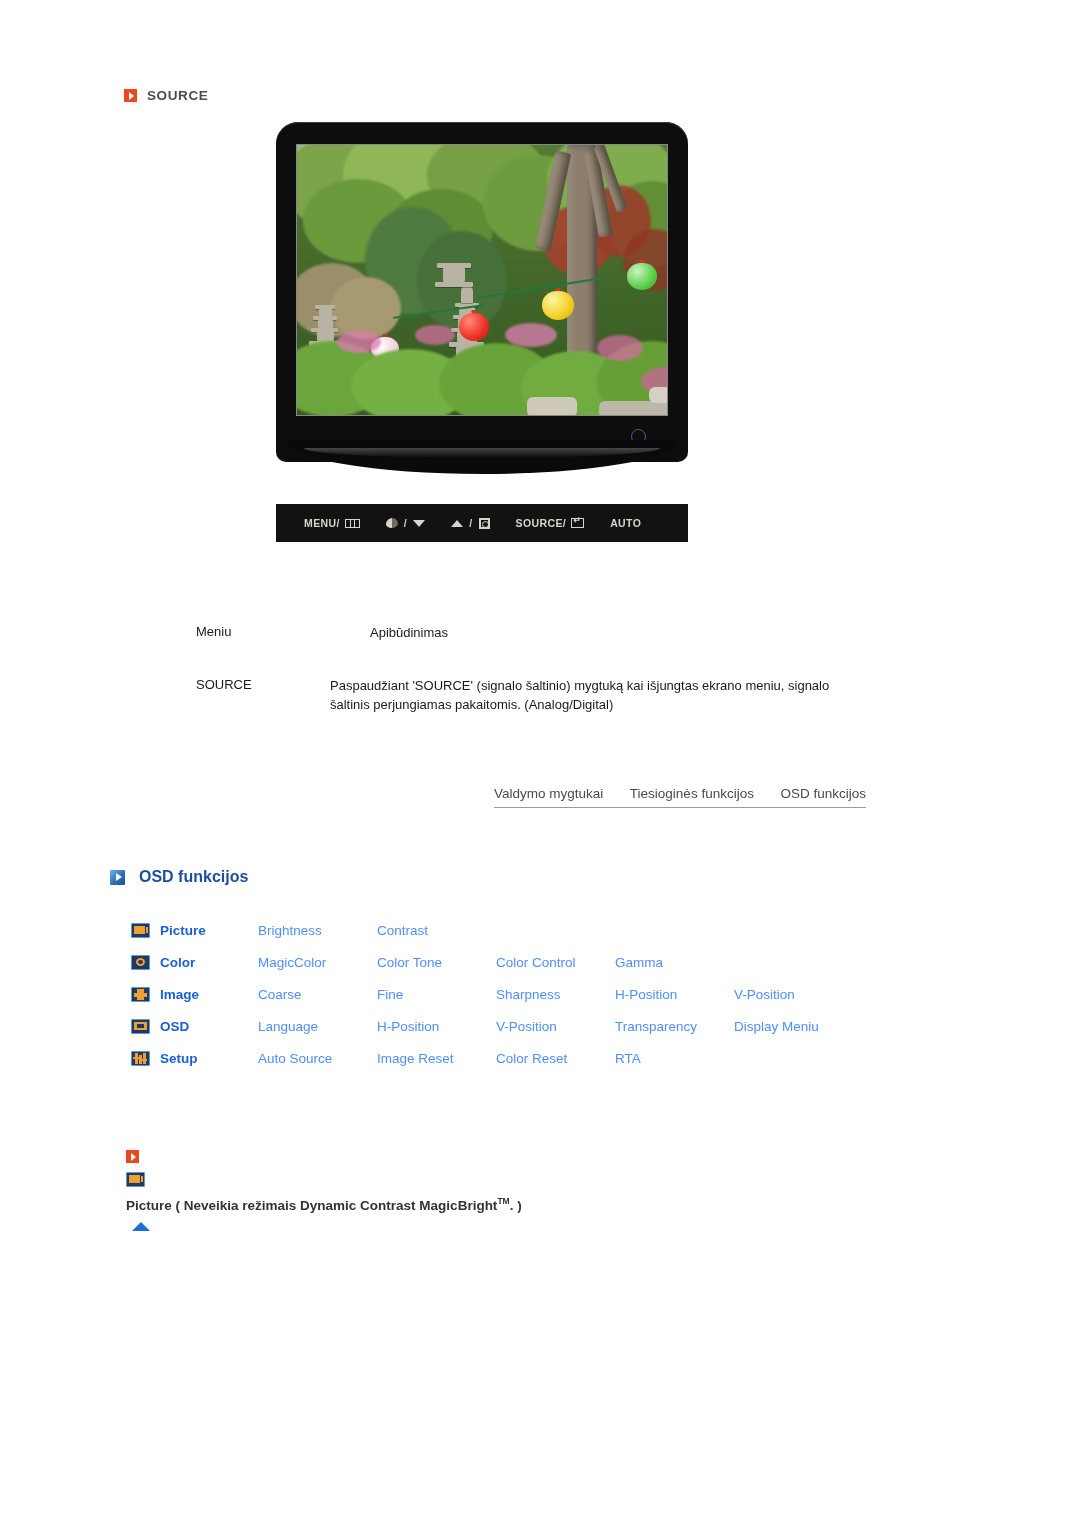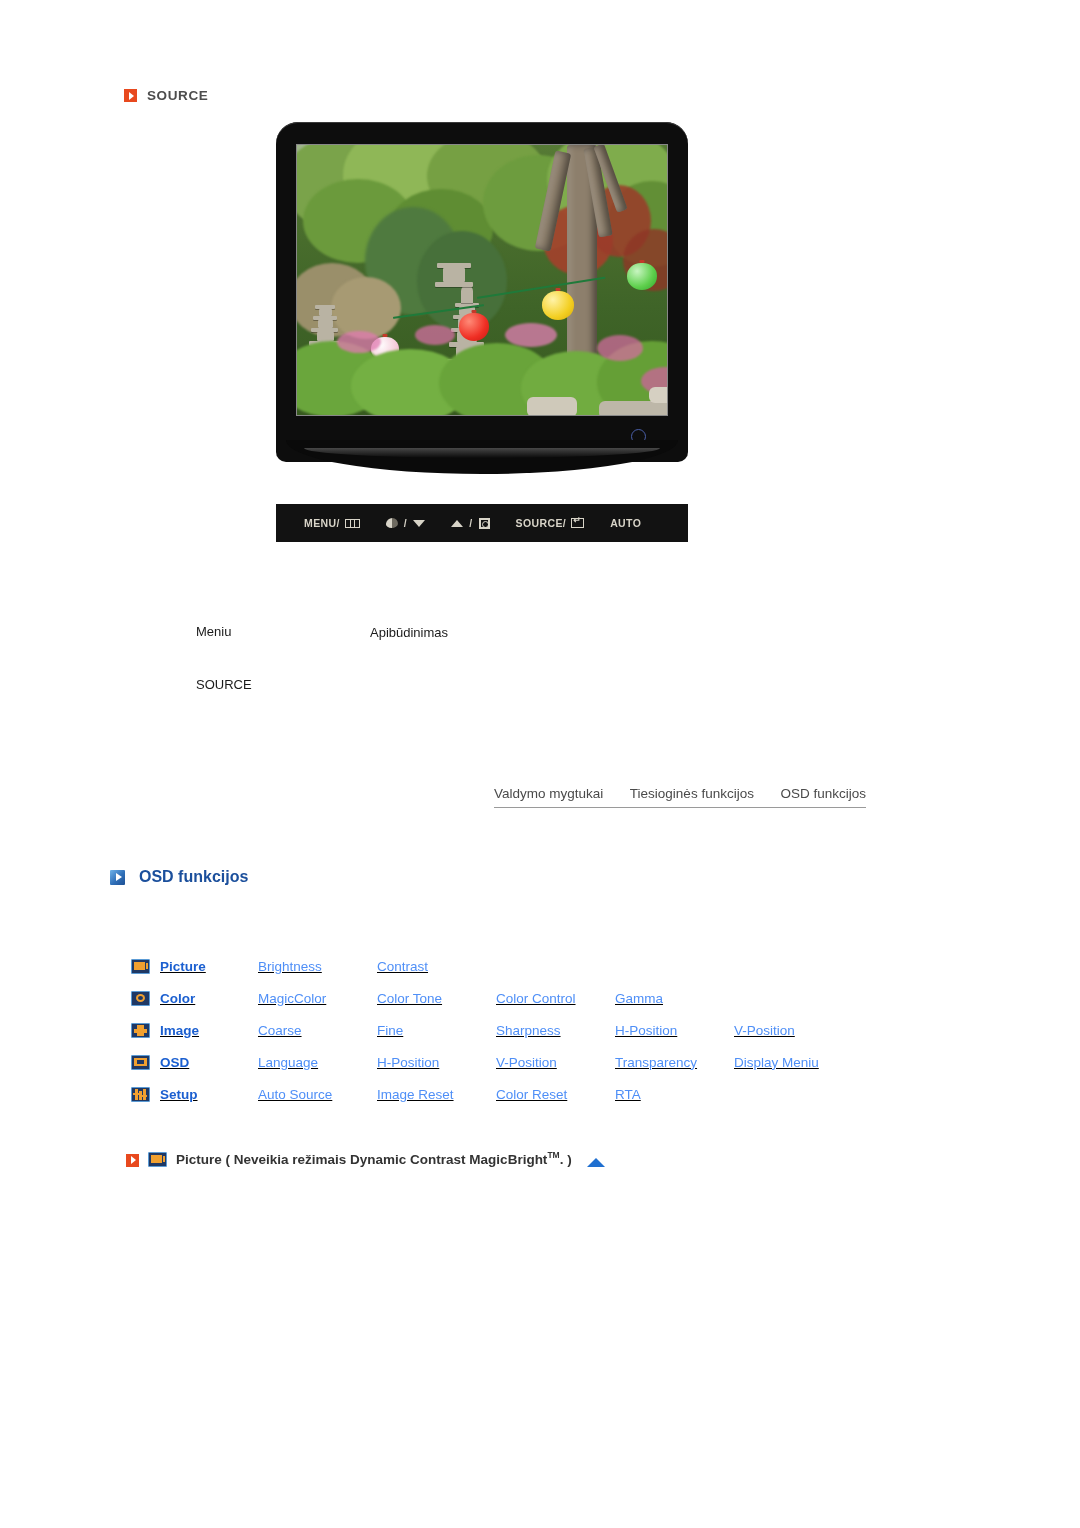--- a/index.html
+++ b/index.html
@@ -182,42 +182,42 @@
     border-radius: 1px;
   }
   .blue-arrow::after {
     content: ""; width: 0; height: 0;
     border-top: 4.5px solid transparent; border-bottom: 4.5px solid transparent;
     border-left: 6px solid #ffffff; margin-left: 2px;
   }
   .osd-head .lbl { font-size: 16px; font-weight: bold; color: #1b4f9c; }
 
   
-  .osd-grid { position: absolute; left: 131px; top: 950px; text-decoration: underline; }
+  .osd-grid { position: absolute; left: 131px; top: 914px; }
   .osd-row { display: flex; align-items: center; height: 32px; }
   .osd-icon {
     width: 19px; height: 15px; flex: 0 0 auto; margin-right: 10px;
     border: 1.5px solid #5b9bd5; background: #1f3864;
     position: relative; border-radius: 1px; overflow: hidden;
   }
   .osd-icon i {
     position: absolute; background: #f0a030; display: block;
   }
   .osd-cat {
     width: 98px; flex: 0 0 auto; font-size: 13.5px; font-weight: bold; color: #1b5fd0;
   }
   .osd-sub {
     width: 119px; flex: 0 0 auto; font-size: 13.5px; color: #4f8ff7;
     white-space: nowrap;
   }
 
   
   .sec-head {
     position: absolute; left: 126px; top: 1150px;
-    display: flex; align-items: flex-end; gap: 9px;
+    display: flex; align-items: flex-start; gap: 9px; flex-direction: column;
   }
   .sec-head .txt {
     font-size: 13.5px; font-weight: bold; color: #333333; white-space: nowrap;
   }
   .sec-head .txt sup { font-size: 8.5px; vertical-align: super; }
   .top-tri {
     width: 0; height: 0; margin-left: 6px;
     border-left: 9px solid transparent; border-right: 9px solid transparent;
     border-bottom: 9px solid #1f6fd0;
   }
@@ -341,20 +341,21 @@
     </div>
   </div>
 
   <div class="desc-table">
     <div class="desc-row desc-head">
       <div class="col-menu">Meniu</div>
       <div class="col-desc">Apibūdinimas</div>
     </div>
     <div class="desc-row">
       <div class="col-menu">SOURCE</div>
+      <div class="col-desc" style="width:500px;">Paspaudžiant 'SOURCE' (signalo šaltinio) mygtuką kai išjungtas ekrano meniu, signalo šaltinis perjungiamas pakaitomis. (Analog/Digital)</div>
     </div>
   </div>
 
   <div class="tabbar">
     <div class="tab">Valdymo mygtukai</div>
     <div class="tab">Tiesioginės funkcijos</div>
     <div class="tab">OSD funkcijos</div>
   </div>
 
   <div class="osd-head">

